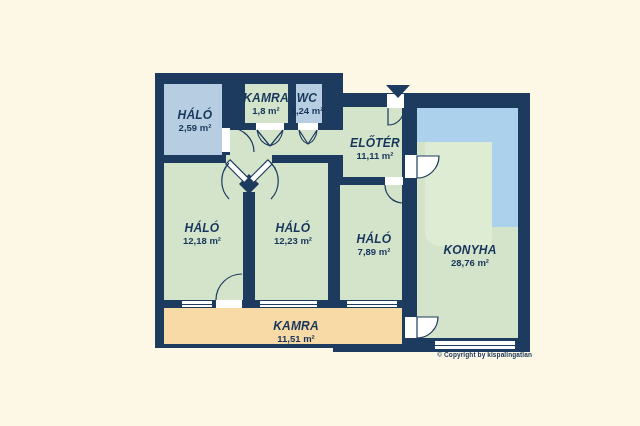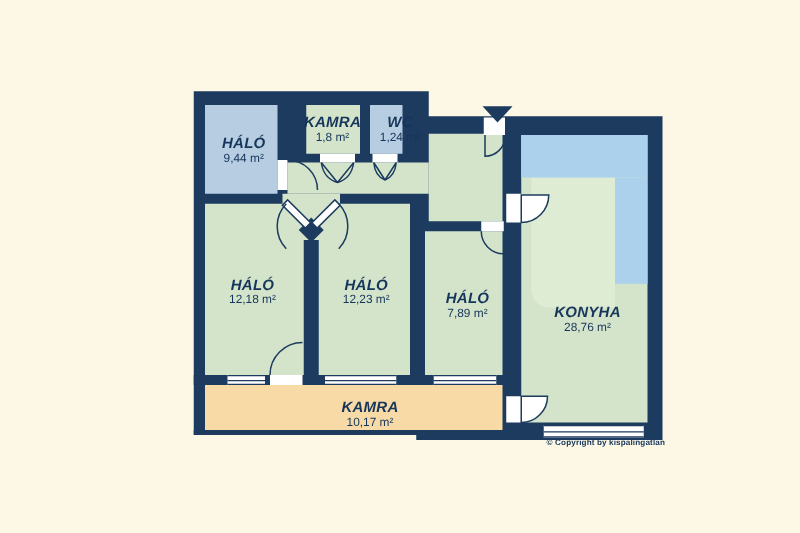--- a/index.html
+++ b/index.html
@@ -10,21 +10,21 @@
   .room-green{background:var(--green);}
   .room-blue{background:var(--blue);}
   .room-kitchen{background:var(--kitchen);}
   .room-tan{background:var(--tan);}
   .opening{background:var(--white);}
   .window{background:var(--white);border-top:1.5px solid var(--wall);border-bottom:1.5px solid var(--wall);}
   .window::after{content:"";position:absolute;left:0;right:0;top:50%;height:1px;margin-top:-0.5px;background:var(--wall);}
   svg.overlay{position:absolute;left:0;top:0;}
   .room-label{position:absolute;transform:translate(-50%,-50%);text-align:center;color:var(--label);white-space:nowrap;line-height:1.15;}
   .room-name{display:block;font-weight:bold;font-size:12px;letter-spacing:.2px;font-style:italic;}
-  .room-area{display:block;font-weight:normal;font-size:9.5px;text-align:center;}
+  .room-area{display:block;font-weight:bold;font-size:9.5px;text-align:center;}
   .copyright{position:absolute;color:var(--label);font-weight:bold;font-size:6.5px;letter-spacing:.1px;}
 </style>
 </head>
 <body>
 
 <div id="canvas">
 
   <div class="abs wall" style="left:155px;top:73px;width:188px;height:235px;"></div>
   <div class="abs wall" style="left:333px;top:93px;width:197px;height:259px;"></div>
   <div class="abs wall" style="left:155px;top:300px;width:9px;height:48px;"></div>
@@ -73,45 +73,49 @@
       <path d="M271,163 A26,26 0 0 1 271,199"></path>
       <path d="M385,185 A18,18 0 0 0 403,203"></path>
       <path d="M417,156 L417,178 A22,22 0 0 0 439,156 Z" fill="#ffffff"></path>
       <path d="M417,317 L417,338 A21,21 0 0 0 438,317 Z" fill="#ffffff"></path>
       <path d="M216,300 A26,26 0 0 1 242,274"></path>
     </g>
   </svg>
 
   <div class="room-label" style="left:195px;top:121px;">
     <span class="room-name">HÁLÓ</span>
-    <span class="room-area">9,44 m²</span>
+    <span class="room-area">2,59 m²</span>
   </div>
   <div class="room-label" style="left:266px;top:104px;">
     <span class="room-name">KAMRA</span>
     <span class="room-area">1,8 m²</span>
   </div>
-  <div class="room-label" style="left:320px;top:104px;">
+  <div class="room-label" style="left:307px;top:104px;">
     <span class="room-name">WC</span>
     <span class="room-area">1,24 m²</span>
+  </div>
+  <div class="room-label" style="left:375px;top:149px;">
+    <span class="room-name">ELŐTÉR</span>
+    <span class="room-area">11,11 m²</span>
   </div>
   <div class="room-label" style="left:202px;top:234px;">
     <span class="room-name">HÁLÓ</span>
     <span class="room-area">12,18 m²</span>
   </div>
   <div class="room-label" style="left:293px;top:234px;">
     <span class="room-name">HÁLÓ</span>
     <span class="room-area">12,23 m²</span>
   </div>
   <div class="room-label" style="left:374px;top:245px;">
     <span class="room-name">HÁLÓ</span>
     <span class="room-area">7,89 m²</span>
   </div>
   <div class="room-label" style="left:470px;top:256px;">
     <span class="room-name">KONYHA</span>
     <span class="room-area">28,76 m²</span>
   </div>
   <div class="room-label" style="left:296px;top:332px;">
     <span class="room-name">KAMRA</span>
-    <span class="room-area">10,17 m²</span>
+    <span class="room-area">11,51 m²</span>
   </div>
 
   <div class="copyright" style="right:108px;top:351px;">© Copyright by kispalingatlan</div>
 </div>
 
 </body></html>

